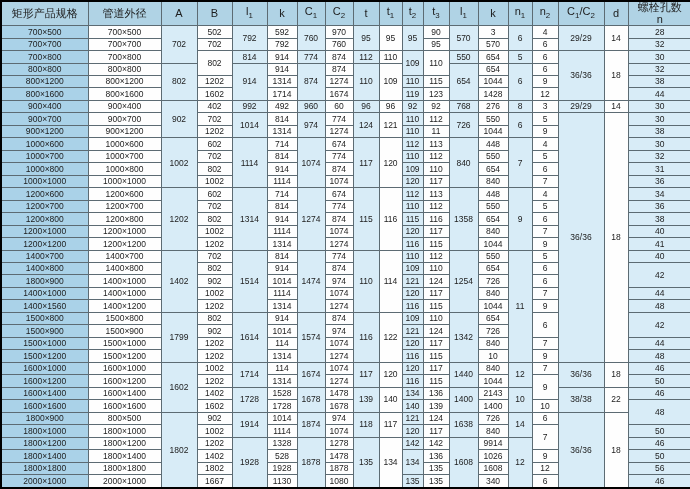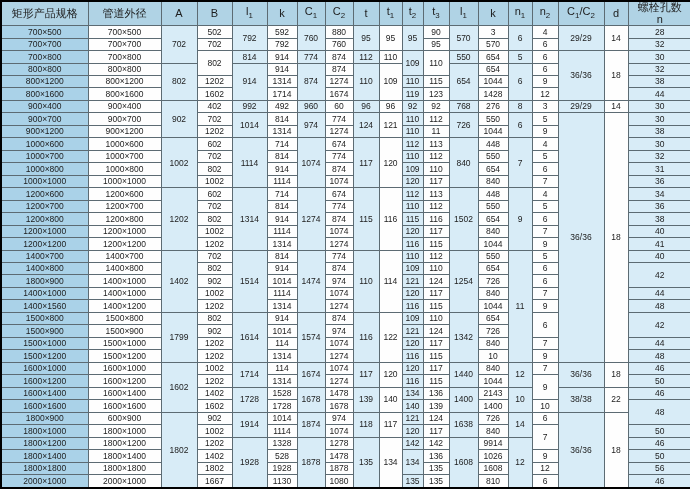--- a/index.html
+++ b/index.html
@@ -89,21 +89,21 @@
     </thead>
     <tbody>
         <tr>
           <td class="c-primary">700×500</td>
           <td class="c-white">700×500</td>
           <td rowspan="3" class="c-blue">702</td>
           <td class="c-white">502</td>
           <td rowspan="2" class="c-blue">792</td>
           <td class="c-white">592</td>
           <td rowspan="2" class="c-blue">760</td>
-          <td class="c-white">880</td>
+          <td class="c-white">970</td>
           <td rowspan="2" class="c-blue">95</td>
           <td rowspan="2" class="c-white">95</td>
           <td rowspan="2" class="c-blue">95</td>
           <td class="c-white">90</td>
           <td rowspan="2" class="c-blue">570</td>
           <td class="c-white">3</td>
           <td rowspan="2" class="c-blue">6</td>
           <td class="c-white">4</td>
           <td rowspan="2" class="c-blue">29/29</td>
           <td rowspan="2" class="c-white">14</td>
@@ -294,21 +294,21 @@
           <td rowspan="5" class="c-blue">1202</td>
           <td class="c-white">602</td>
           <td rowspan="5" class="c-blue">1314</td>
           <td class="c-white">714</td>
           <td rowspan="5" class="c-blue">1274</td>
           <td class="c-white">674</td>
           <td rowspan="5" class="c-blue">115</td>
           <td rowspan="5" class="c-white">116</td>
           <td class="c-blue">112</td>
           <td class="c-white">113</td>
-          <td rowspan="5" class="c-blue">1502</td>
+          <td rowspan="5" class="c-blue">1358</td>
           <td class="c-white">448</td>
           <td rowspan="5" class="c-blue">9</td>
           <td class="c-white">4</td>
           <td class="c-blue">34</td>
         </tr>
         <tr>
           <td class="c-primary">1200×700</td>
           <td class="c-white">1200×700</td>
           <td class="c-white">702</td>
           <td class="c-white">814</td>
@@ -532,21 +532,21 @@
           <td class="c-white">1728</td>
           <td class="c-white">1678</td>
           <td class="c-blue">140</td>
           <td class="c-white">139</td>
           <td class="c-white">1400</td>
           <td class="c-white">10</td>
           <td rowspan="2" class="c-blue">48</td>
         </tr>
         <tr class="block-sep">
           <td class="c-primary">1800×900</td>
-          <td class="c-white">600×900</td>
+          <td class="c-white">800×500</td>
           <td rowspan="6" class="c-blue">1802</td>
           <td class="c-white">902</td>
           <td rowspan="2" class="c-blue">1914</td>
           <td class="c-white">1014</td>
           <td rowspan="2" class="c-blue">1874</td>
           <td class="c-white">974</td>
           <td rowspan="2" class="c-blue">118</td>
           <td rowspan="2" class="c-white">117</td>
           <td class="c-blue">121</td>
           <td class="c-white">124</td>
@@ -610,19 +610,19 @@
           <td class="c-blue">56</td>
         </tr>
         <tr>
           <td class="c-primary">2000×1000</td>
           <td class="c-white">2000×1000</td>
           <td class="c-white">1667</td>
           <td class="c-white">1130</td>
           <td class="c-white">1080</td>
           <td class="c-blue">135</td>
           <td class="c-white">135</td>
-          <td class="c-white">810</td>
+          <td class="c-white">340</td>
           <td class="c-white">6</td>
           <td class="c-blue">46</td>
         </tr>
       </tbody>
   </table>
 </div>
 
 </body></html>

